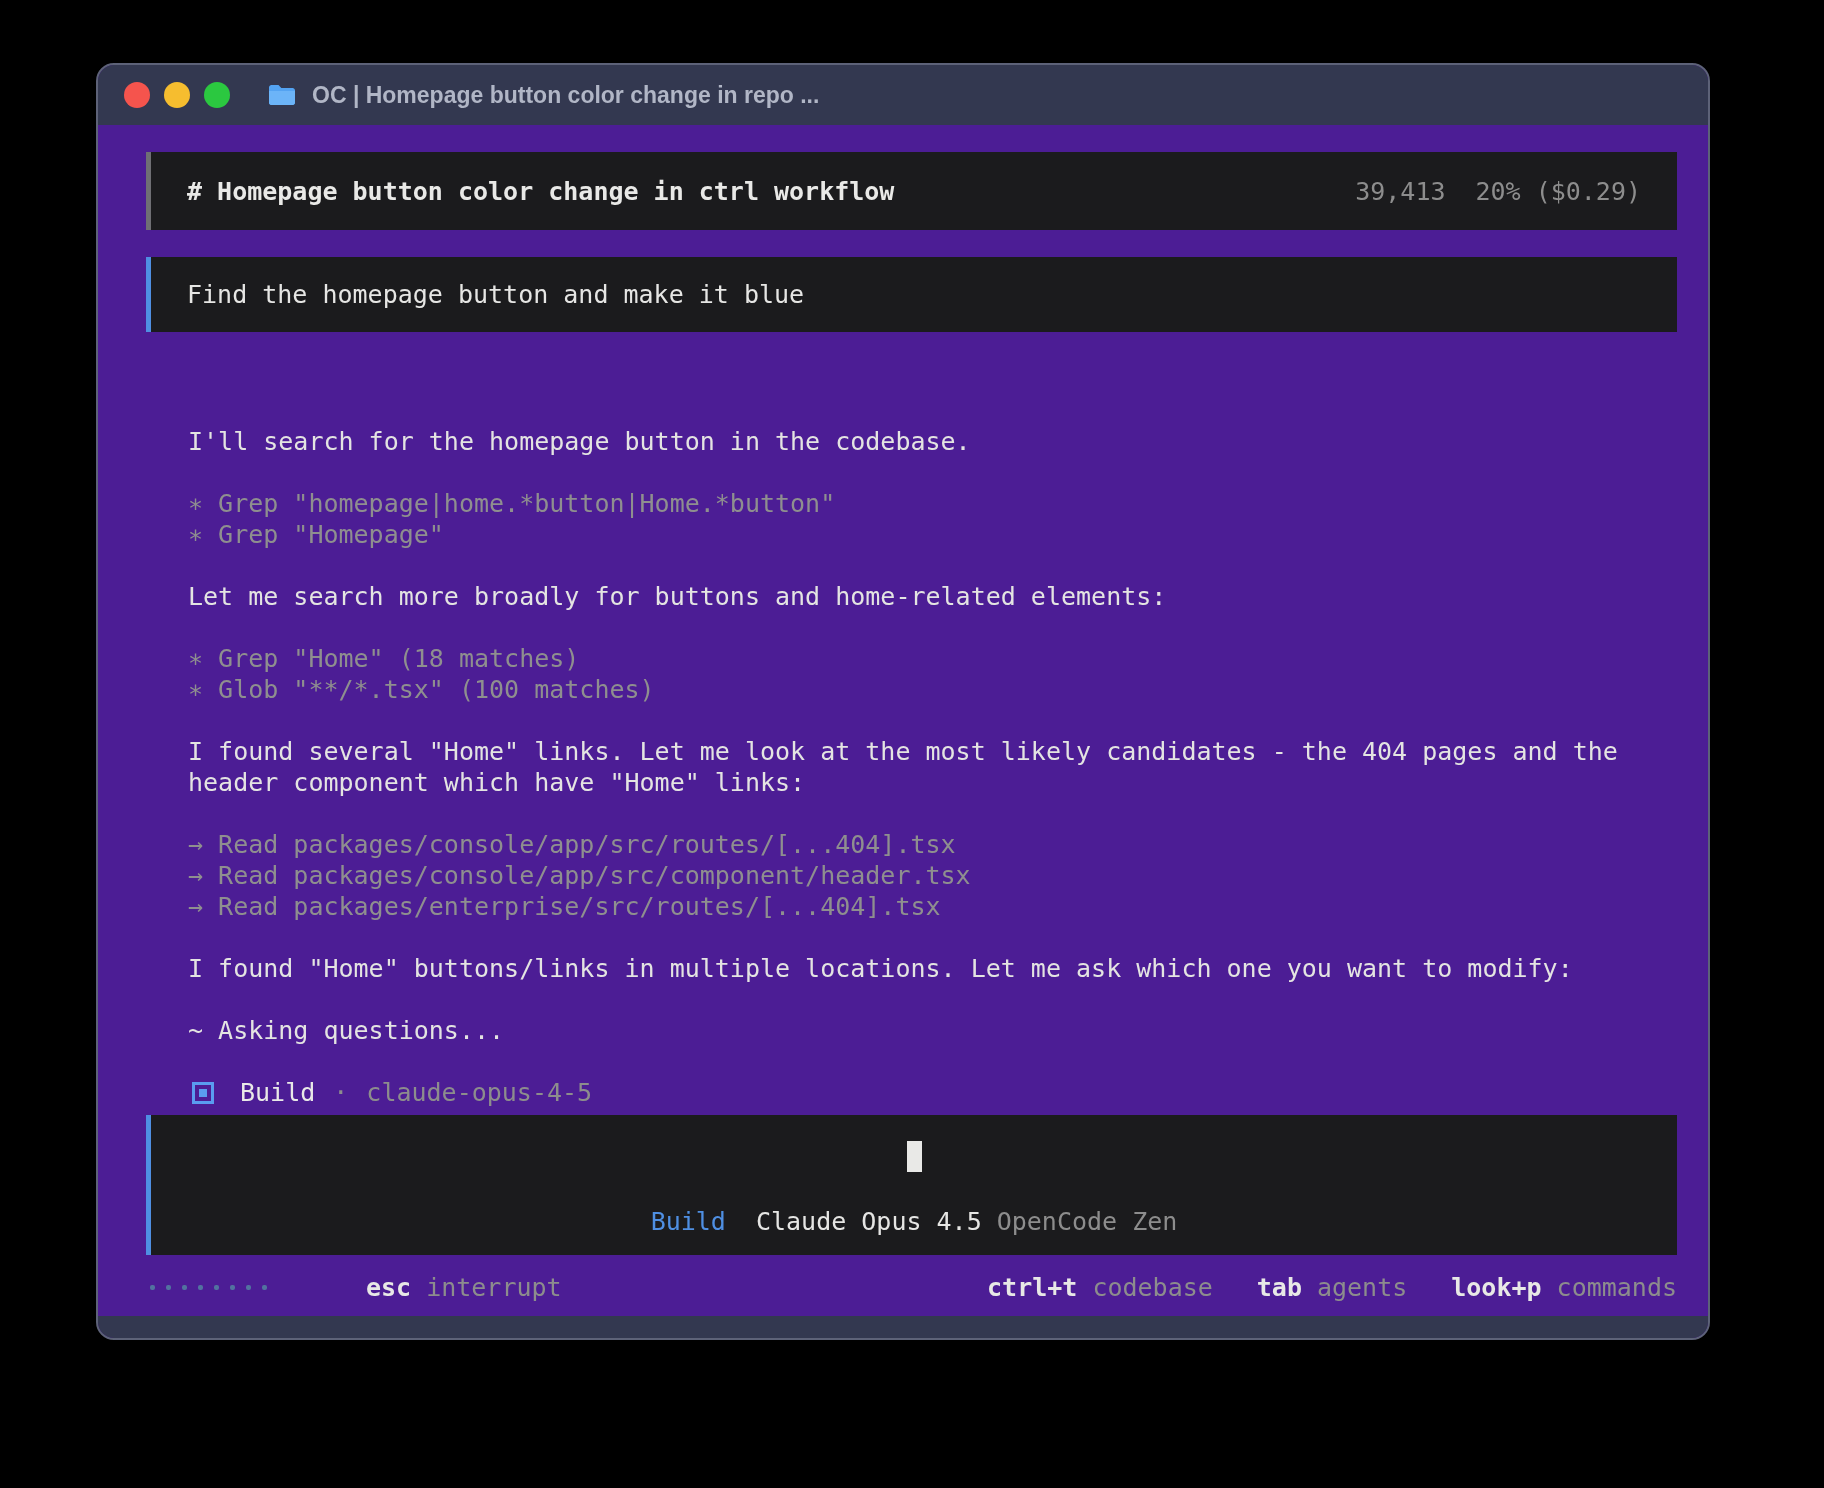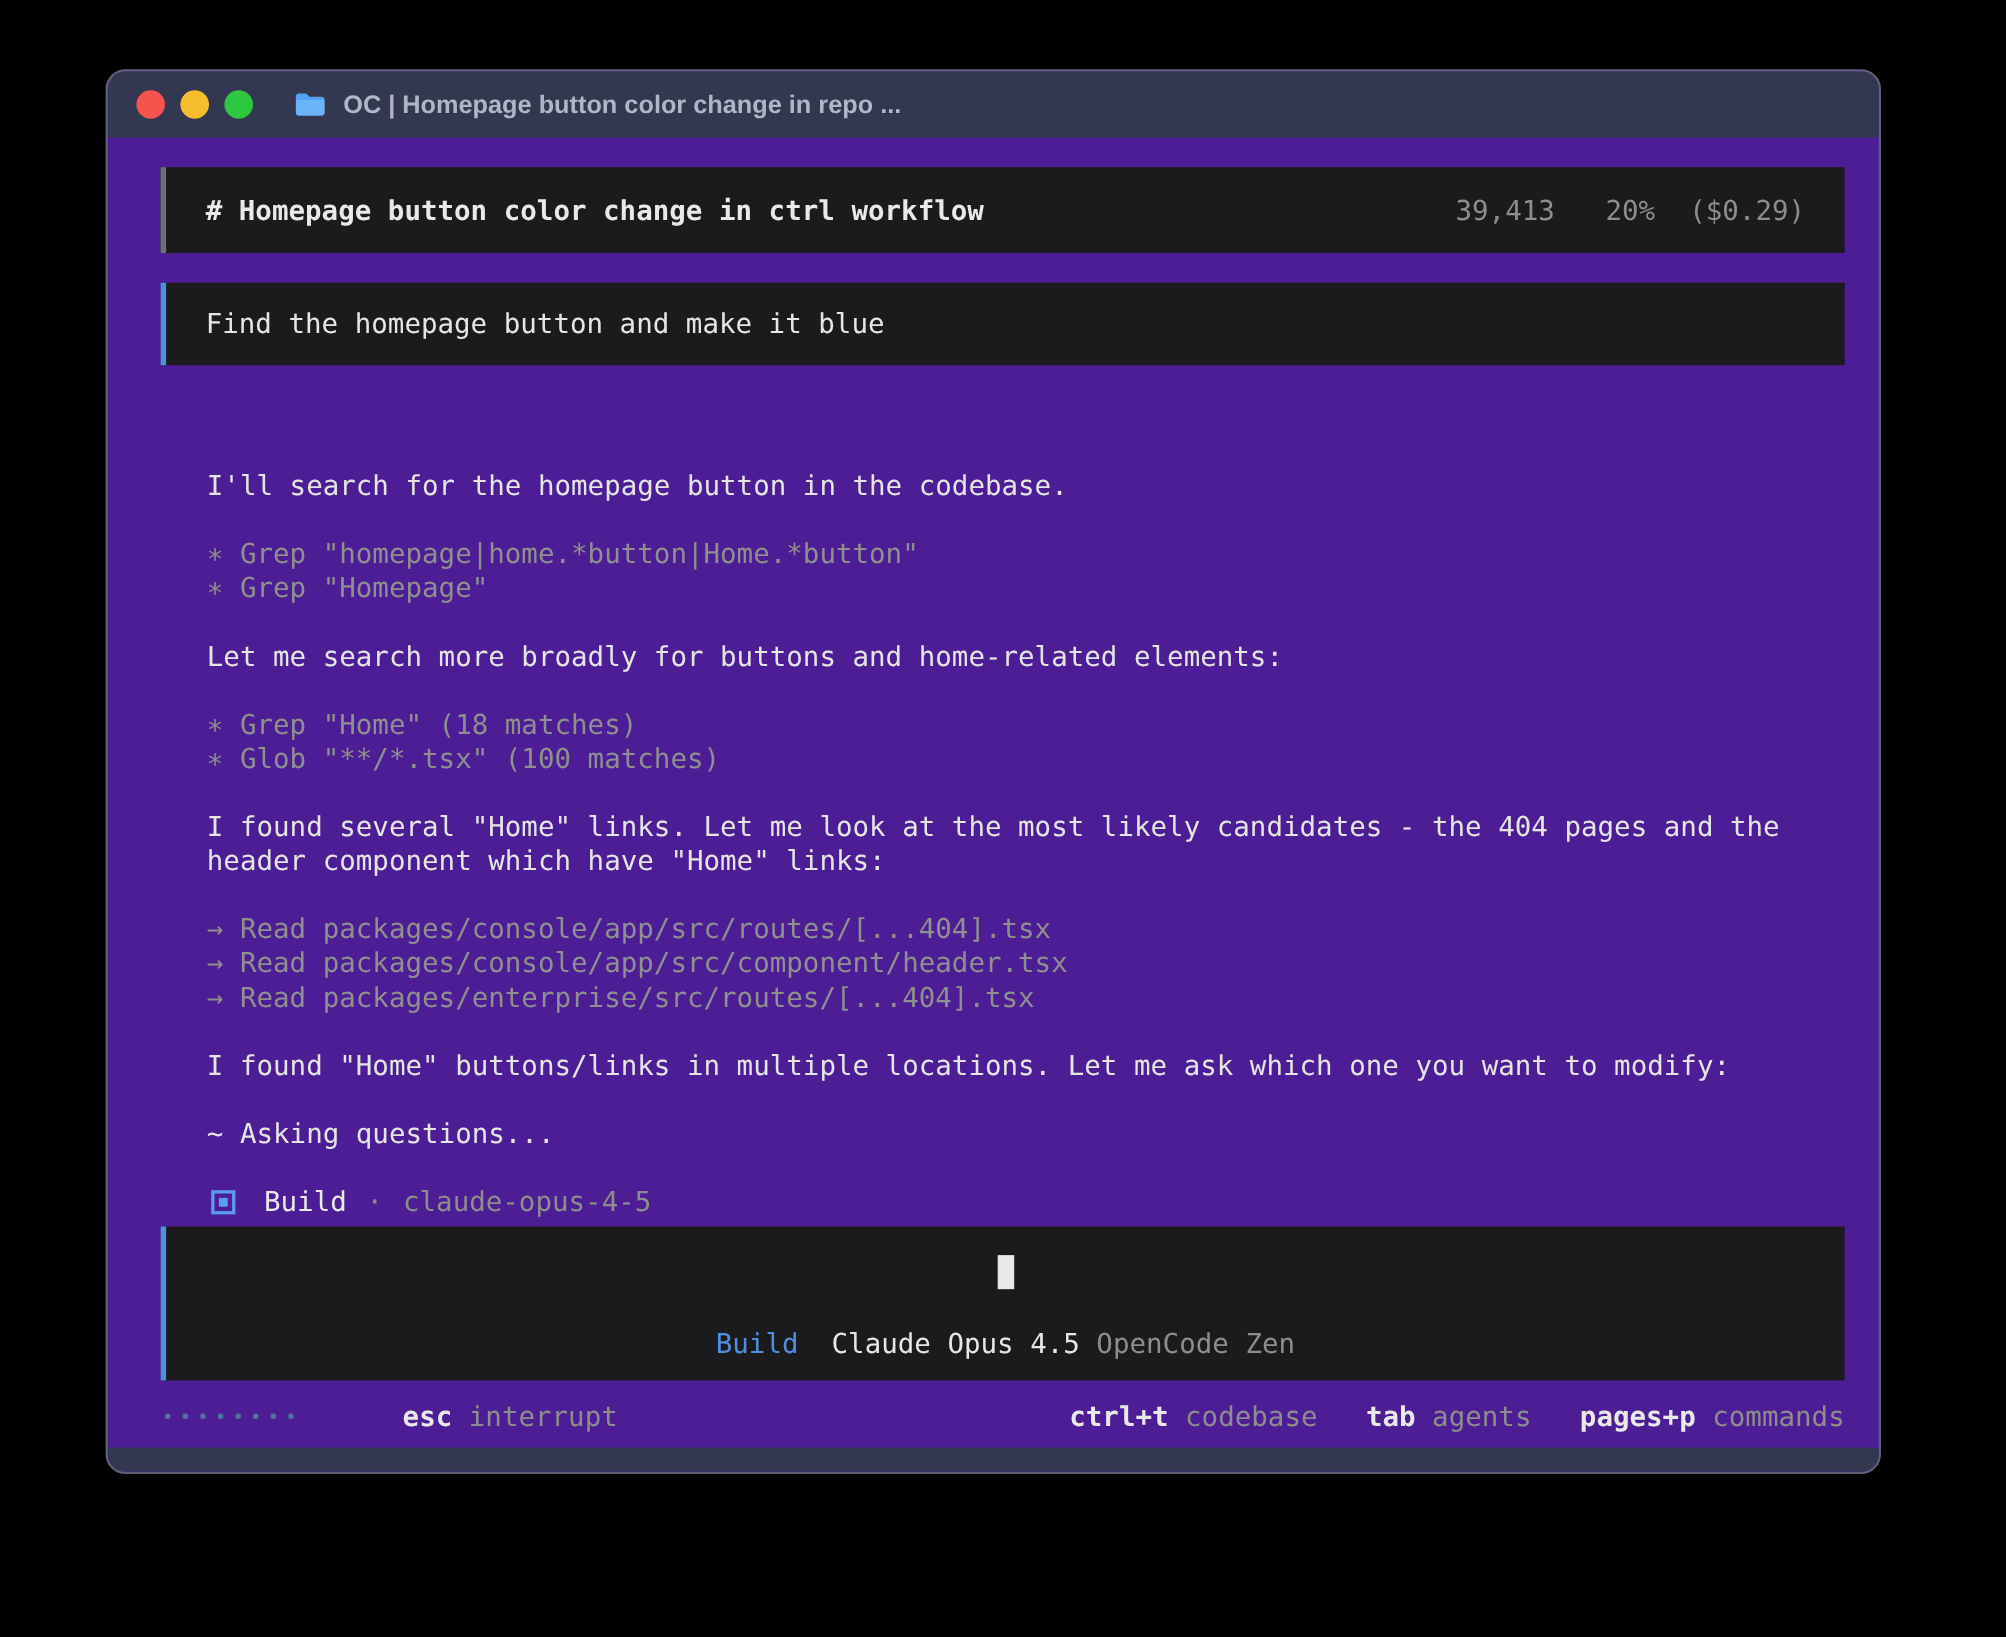--- a/index.html
+++ b/index.html
@@ -46,21 +46,21 @@
     background: #1b1b1d;
     padding: 0 36px;
     display: flex; align-items: center;
   }
   .session-header {
     margin-top: 27px; height: 78px;
     border-left: 5px solid #6f6f74;
     justify-content: space-between;
   }
   .session-title { font-weight: 700; color: #e9e9e7; white-space: pre; }
-  .session-stats { color: #8d8d8d; white-space: pre; display: flex; gap: 16px; }
+  .session-stats { color: #8d8d8d; white-space: pre; display: flex; }
   .session-stats .tok { margin-right: 30px; }
   .session-stats .pct { margin-right: 15px; }
 
   .user-box {
     margin-top: 27px; height: 75px;
     border-left: 5px solid #4f8fe2;
     color: #e6e6e4; white-space: pre;
   }
 
   .conversation { margin-top: 94px; padding-left: 42px; }
@@ -206,21 +206,21 @@
           <span class="dot"></span>
           <span class="dot"></span>
         </div>
       <div class="hint">
         <span class="k">esc</span>
         <span class="l">interrupt</span>
       </div>
       <div class="shortcuts">
           <div class="hint"><span class="k">ctrl+t</span><span class="l">codebase</span></div>
           <div class="hint"><span class="k">tab</span><span class="l">agents</span></div>
-          <div class="hint"><span class="k">pages+p</span><span class="l">commands</span></div>
+          <div class="hint"><span class="k">look+p</span><span class="l">commands</span></div>
         </div>
     </div>
 
   </div>
 
   <div class="bottom-bar"></div>
 
 </div>
 
 </body></html>

